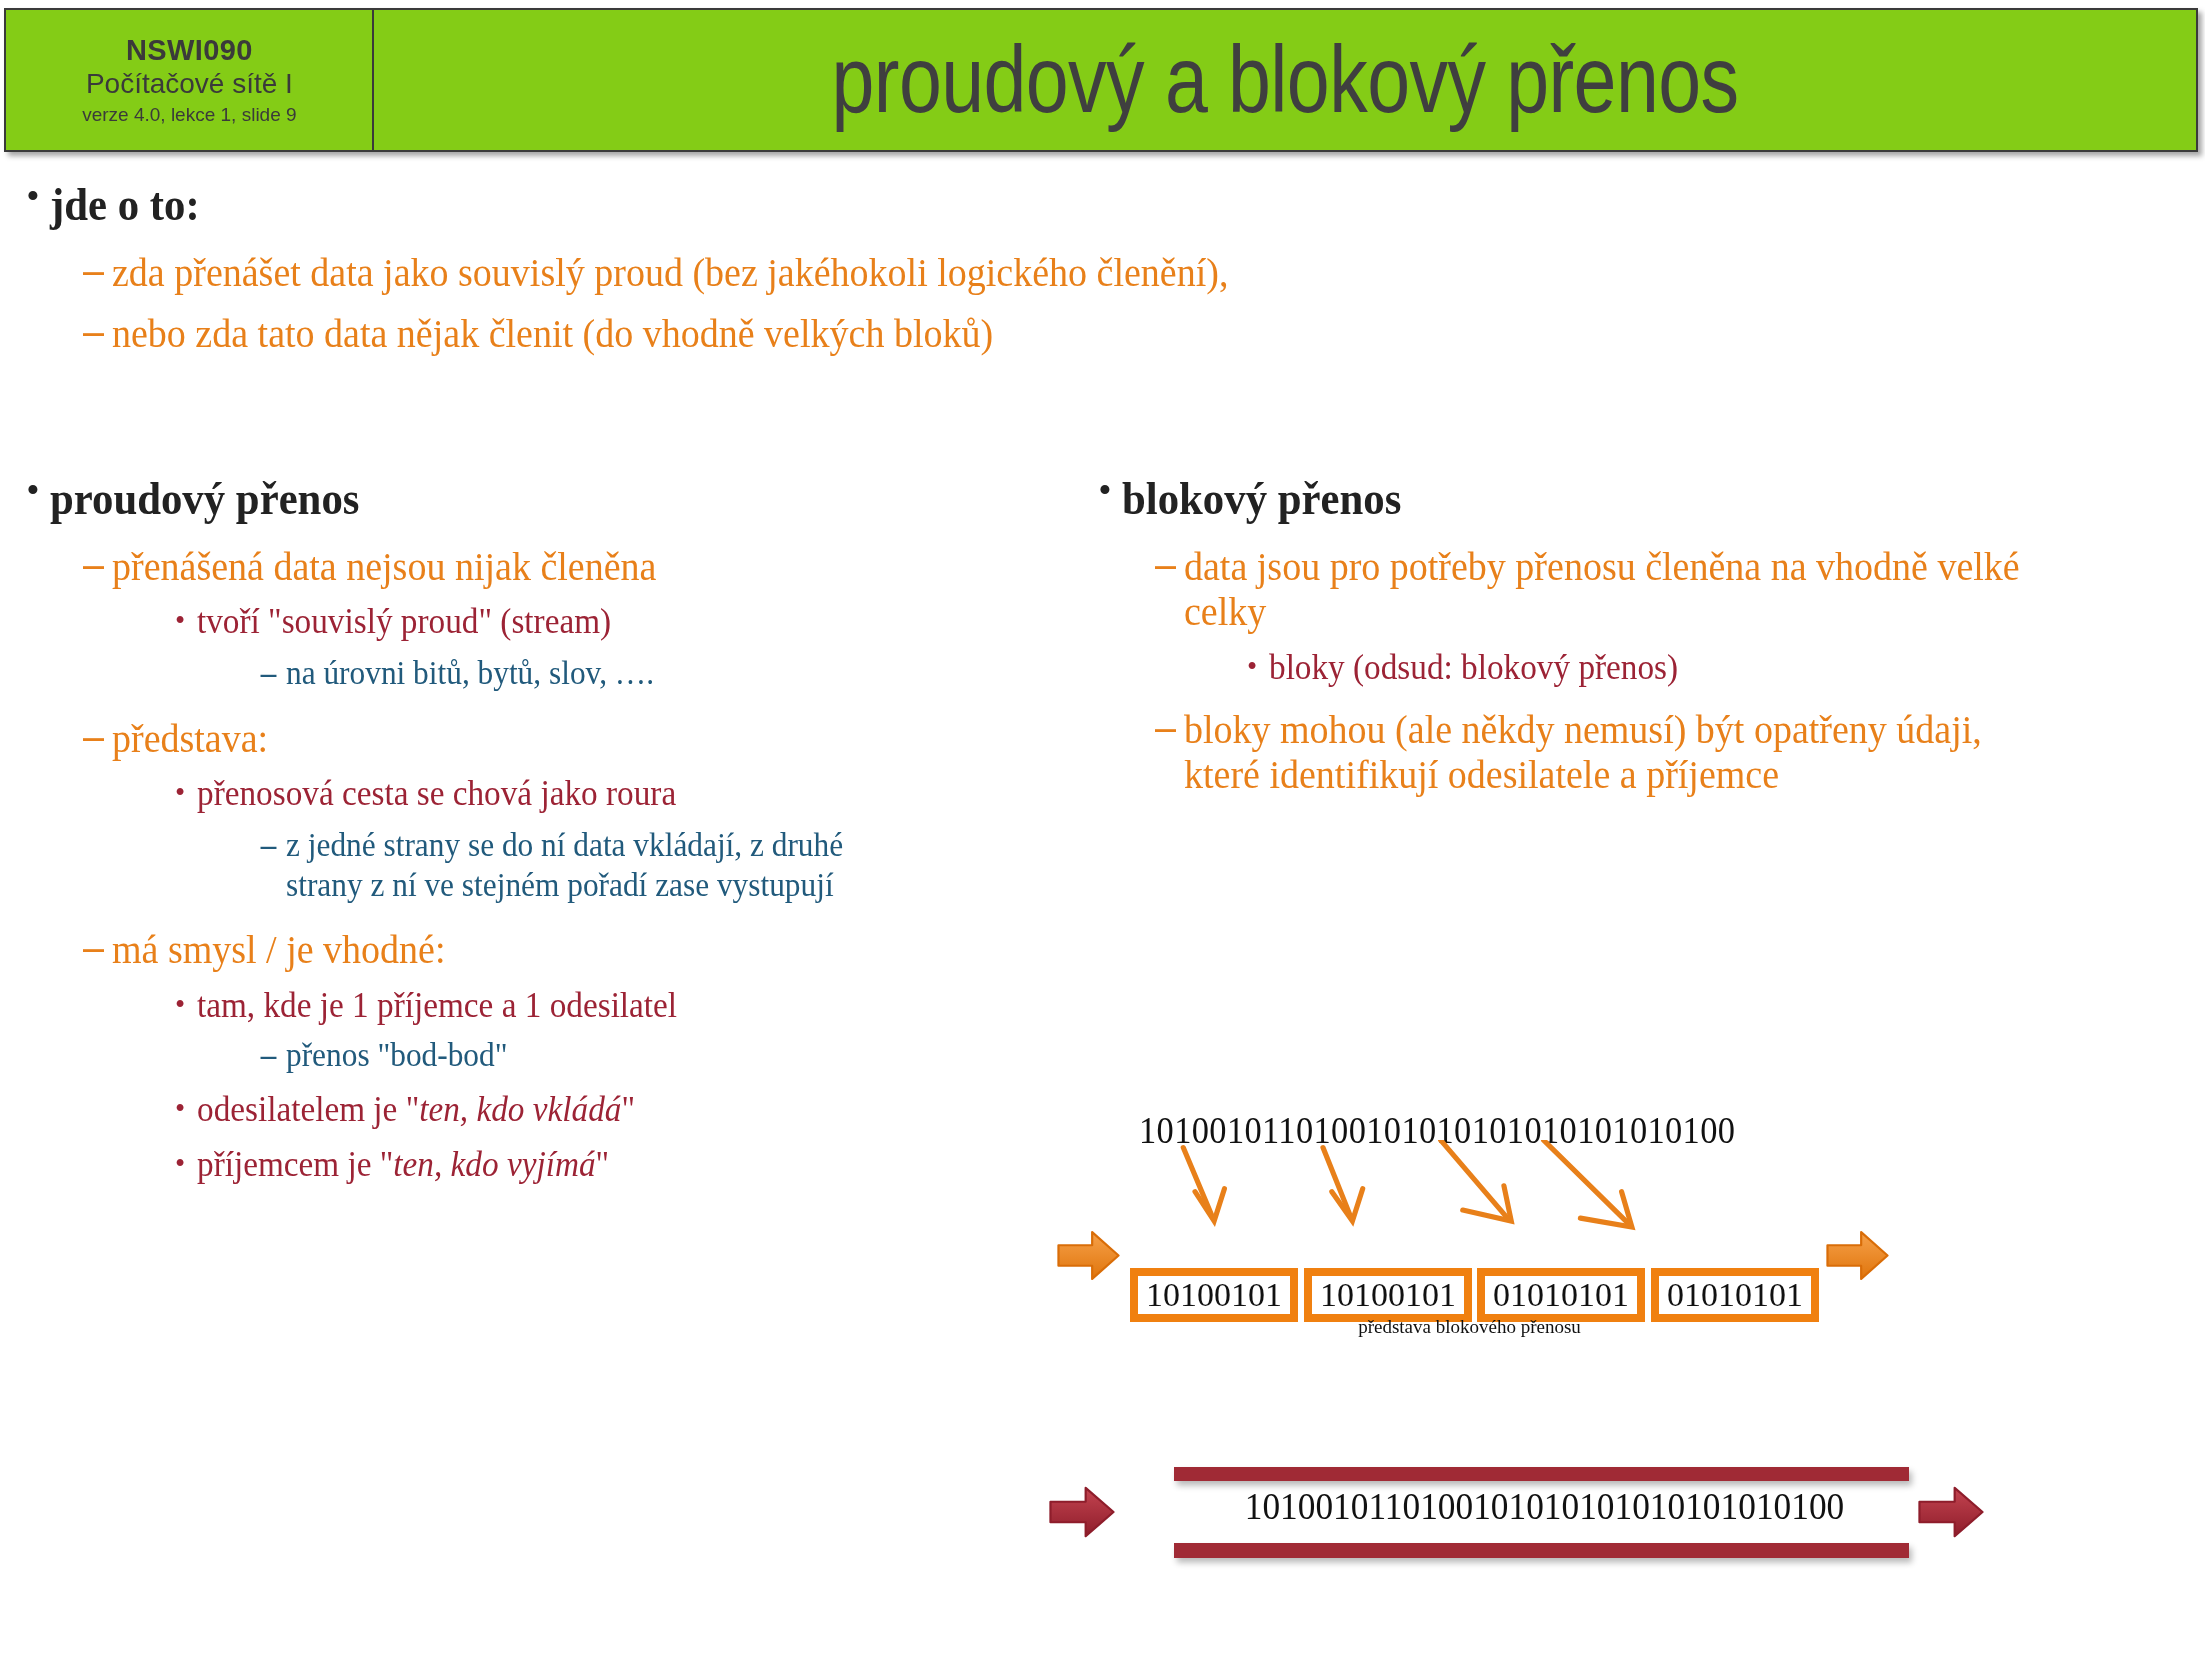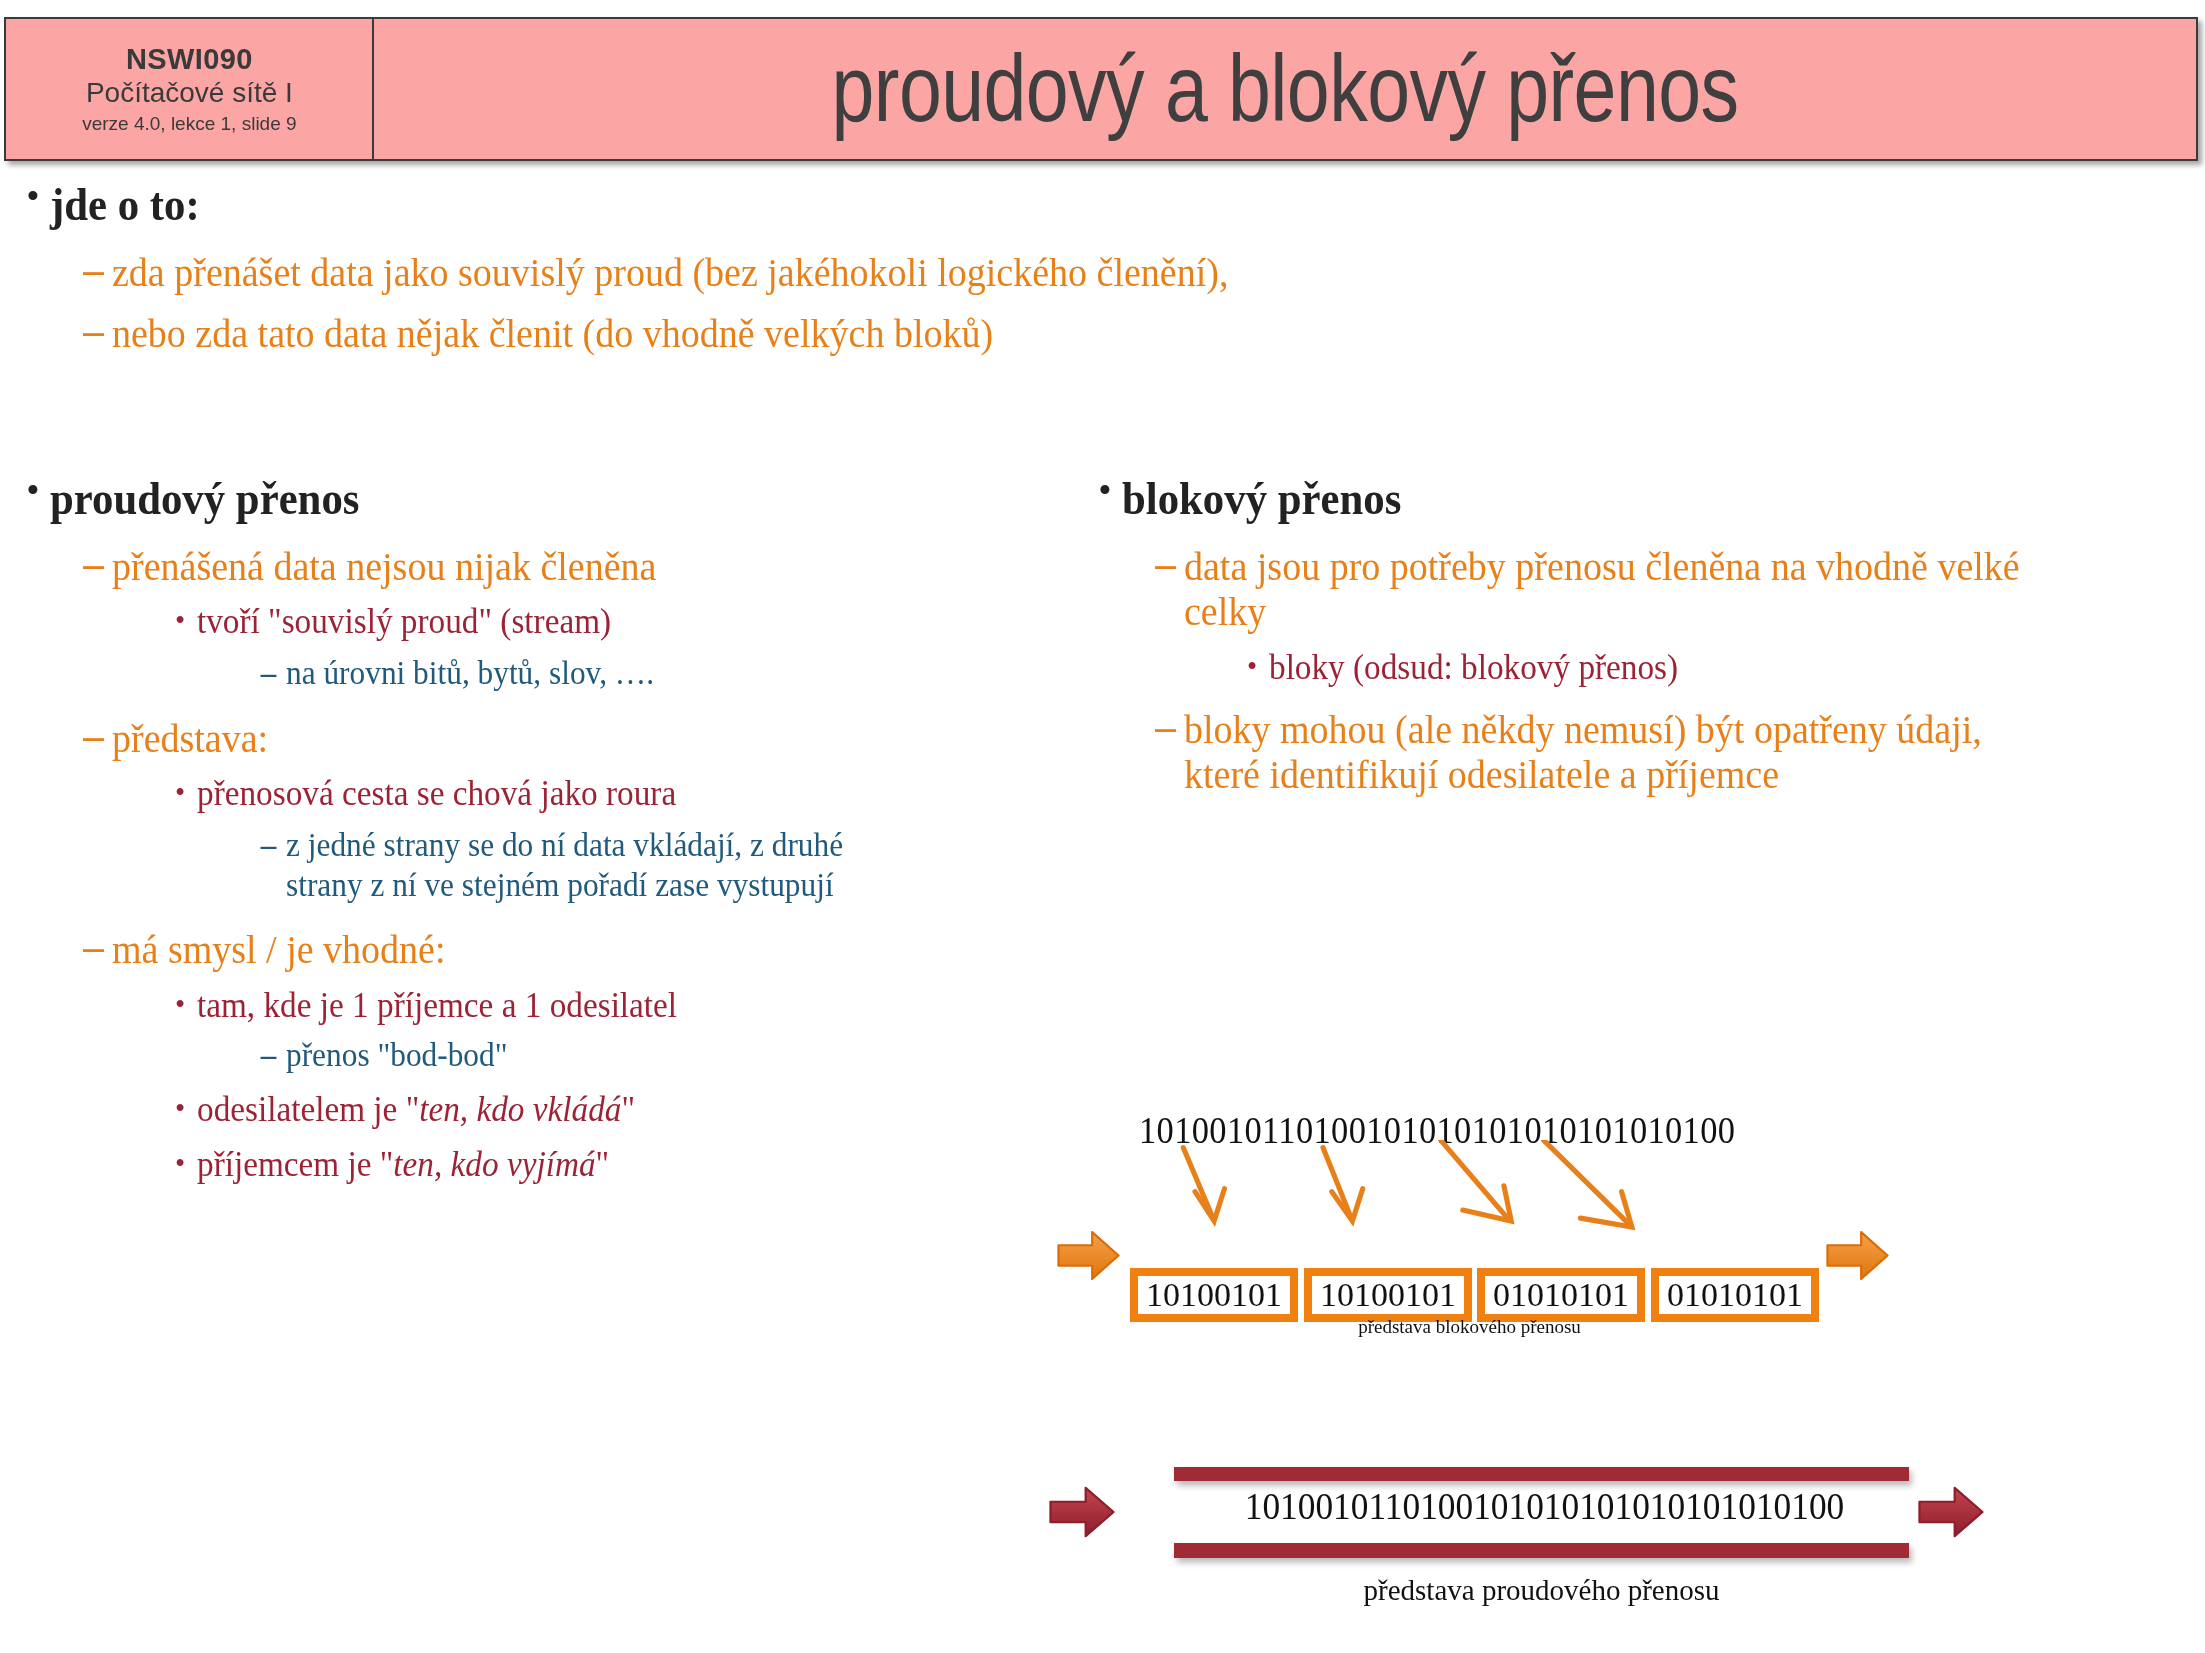--- a/index.html
+++ b/index.html
@@ -1,21 +1,21 @@
 <!DOCTYPE html>
 <html style="font-size:11.8px"><head>
 <meta charset="utf-8">
 <style>
   html,body{margin:0;padding:0;background:#fff;}
   body{width:2205px;height:1654px;position:relative;overflow:hidden;
        font-family:"Liberation Serif",serif;color:#000;}
 
   
-  #header{position:absolute;left:4.4px;top:17px;width:2194px;height:144px;
-          border:2.2px solid #3a3a3a;background:#fca5a5;box-sizing:border-box;
+  #header{position:absolute;left:4.4px;top:8px;width:2194px;height:144px;
+          border:2.2px solid #3a3a3a;background:#84cc16;box-sizing:border-box;
           box-shadow:3.7px 3.7px 5.1px rgba(0,0,0,.35);}
   #logo-box{position:absolute;left:0;top:0;width:368px;height:140px;
             border-right:2.2px solid #3a3a3a;box-sizing:border-box;
             display:flex;flex-direction:column;align-items:center;
             justify-content:center;gap:1.5px;
             font-family:"Liberation Sans",sans-serif;color:#3a3a3a;}
   #logo-line1{font-size:29px;font-weight:bold;letter-spacing:0.4px;}
   #logo-line2{font-size:28px;font-weight:normal;}
   #logo-line3{font-size:19px;font-weight:normal;margin-top:2.2px;}
   #slide-title{position:absolute;left:368px;top:0;right:0;height:140px;
@@ -262,15 +262,14 @@
           <stop offset="100%" stop-color="#8E1D2B"></stop>
     </linearGradient>
       </defs>
     <path d="M2,24 L50,24 L50,5 L88,38 L50,71 L50,52 L2,52 Z" fill="url(#rg)" stroke="#8E1D2B" stroke-width="3" stroke-linejoin="round"></path>
   </svg>
 
   <svg style="position:absolute;left:823px;top:29px;width:66px;height:56px;" viewBox="0 0 90 76">
     <path d="M2,24 L50,24 L50,5 L88,38 L50,71 L50,52 L2,52 Z" fill="url(#rg)" stroke="#8E1D2B" stroke-width="3" stroke-linejoin="round"></path>
   </svg>
 
-  <div id="cap-stream">představa proudového přenosu</div>
 </div>
 
 
 </body></html>

